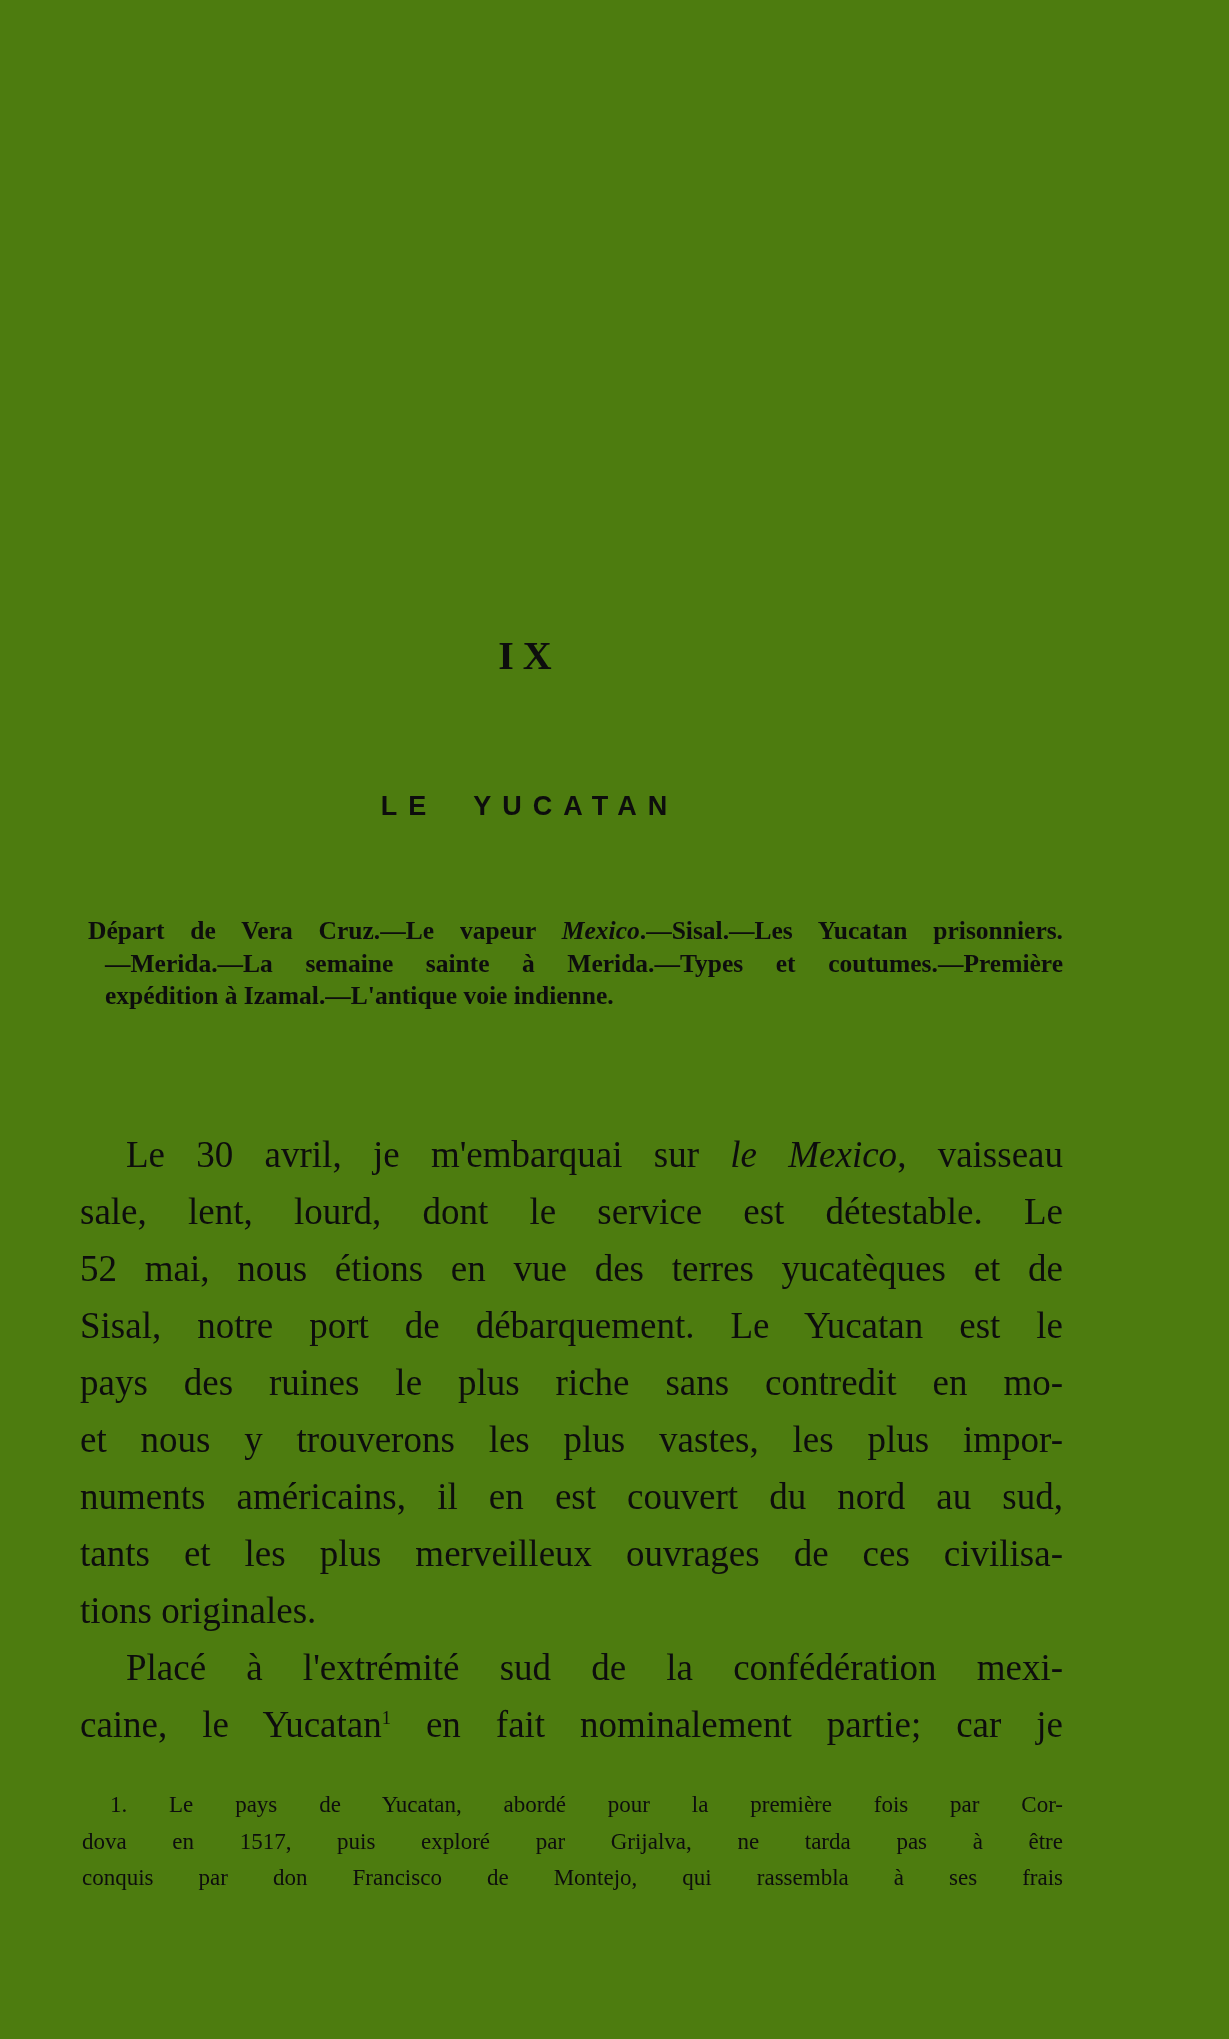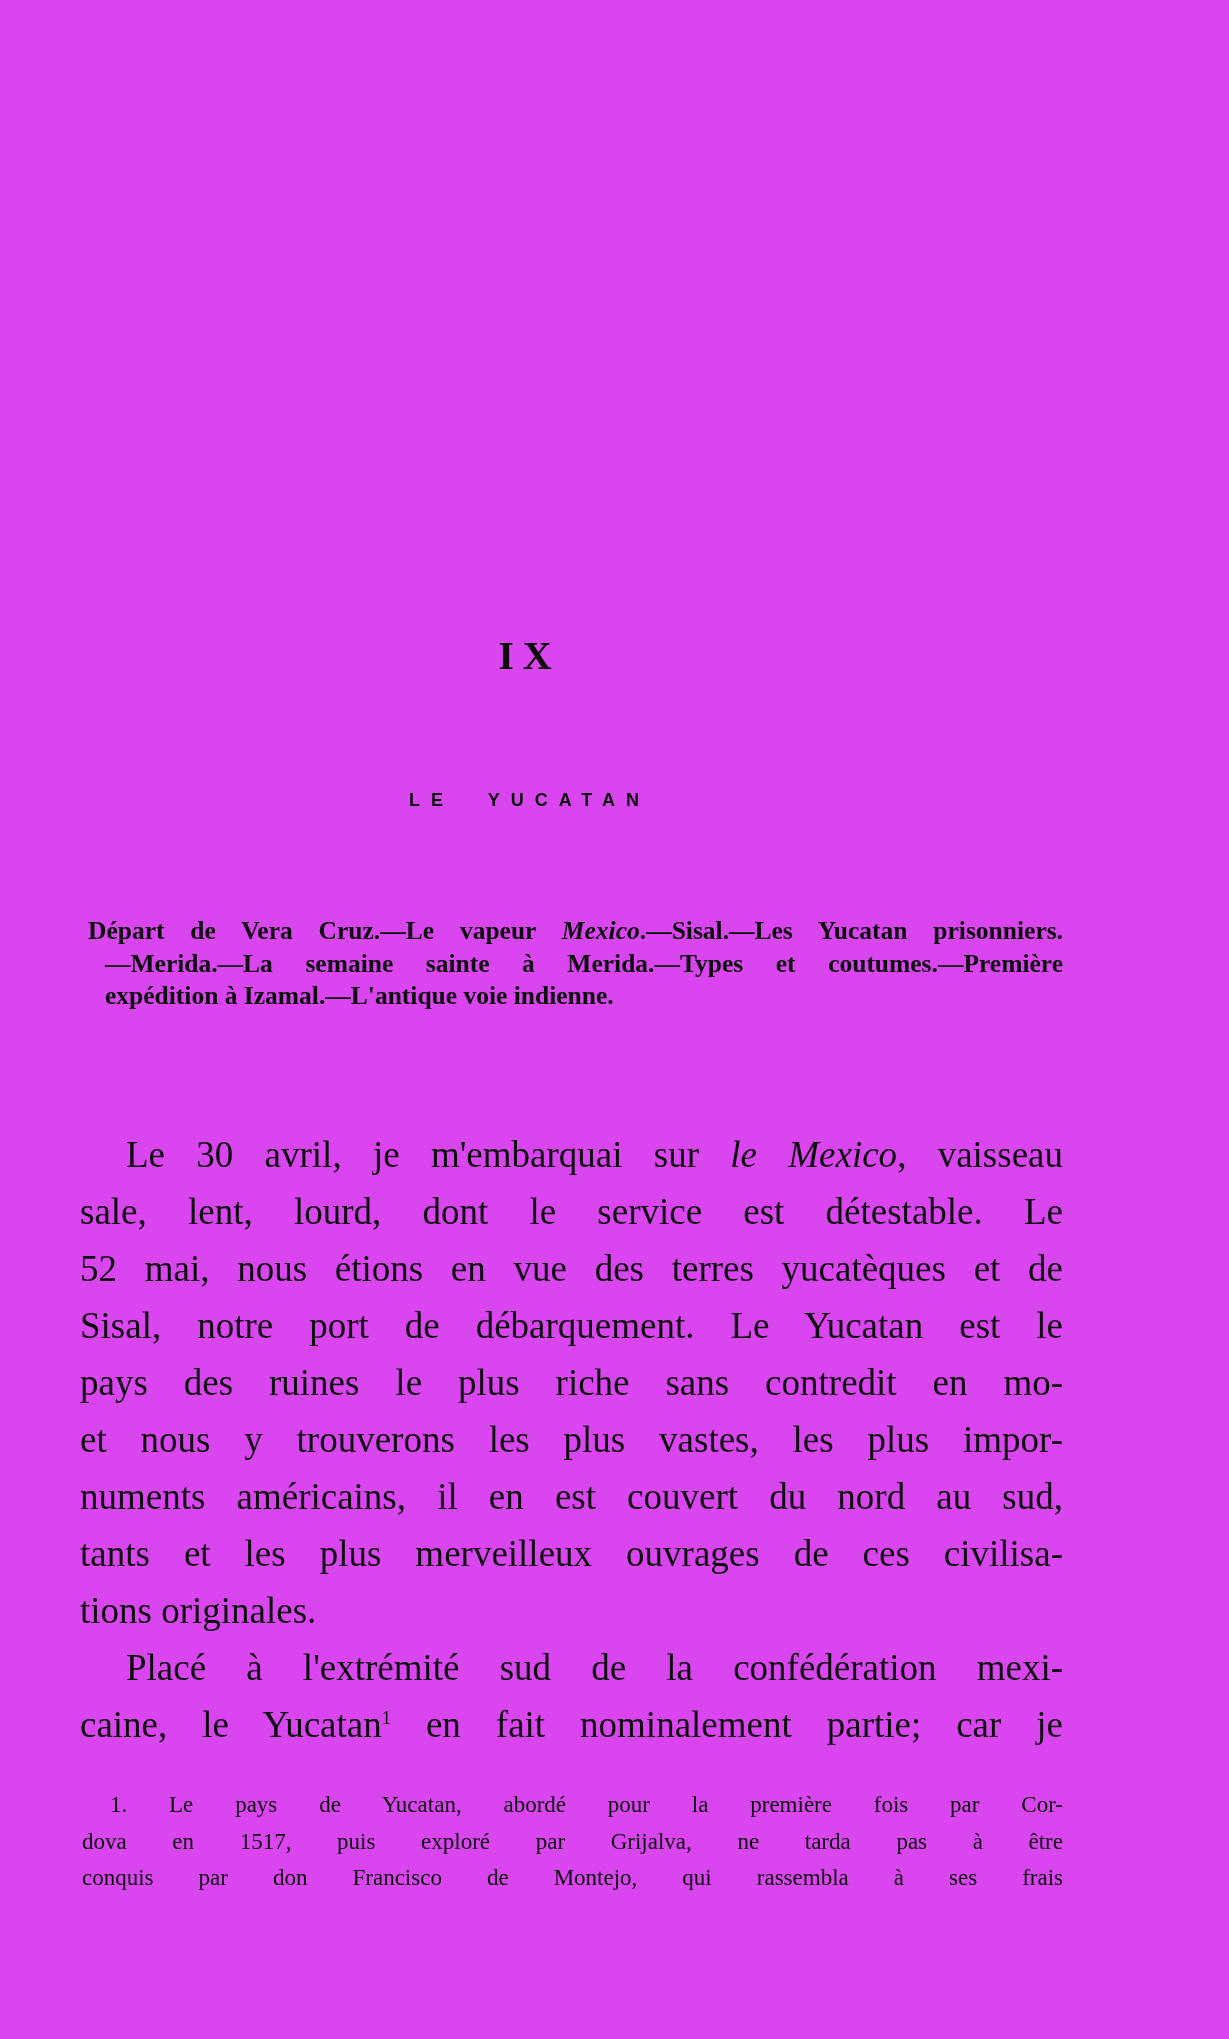--- a/index.html
+++ b/index.html
@@ -1,21 +1,21 @@
 <!DOCTYPE html>
 <html><head>
 <meta charset="utf-8">
 <style>
   html,body { margin:0; padding:0; background:#e8e8e8; }
   .page {
     position: relative;
     width: 1229px;
     height: 2039px;
     margin: 0 auto;
-    background: #d946ef;
+    background: #4d7c0f;
     color: #0d0d0d;
     font-family: "Liberation Serif", "DejaVu Serif", serif;
     overflow: hidden;
   }
   .col {
     position: absolute;
     left: 80px;
     top: 0;
     width: 983px;
     height: 100%;
@@ -31,21 +31,21 @@
     letter-spacing: 9px;
     line-height: 1.1;
   }
   .chapter-title {
     position: absolute;
     top: 790px;
     left: -42px;
     width: 100%;
     text-align: center;
     font-family: "Liberation Sans", "DejaVu Sans", sans-serif;
-    font-size: 18px;
+    font-size: 27px;
     font-weight: bold;
     letter-spacing: 11px;
     word-spacing: 18px;
     line-height: 1.2;
   }
   .summary {
     position: absolute;
     top: 915px;
     left: 8px;
     right: 0;

